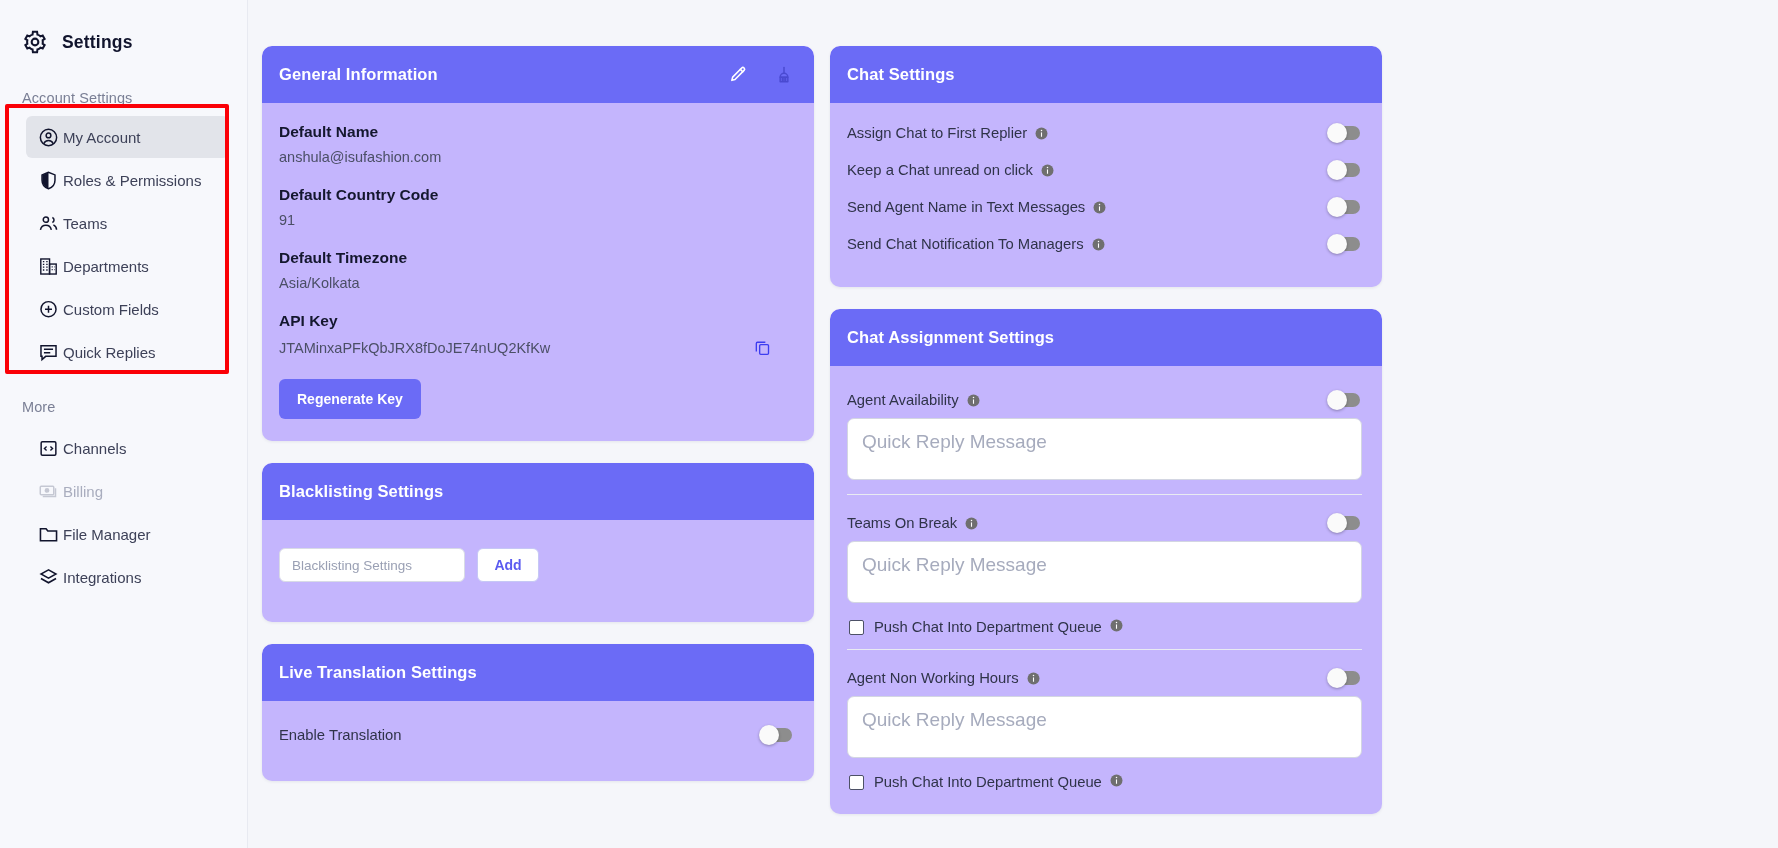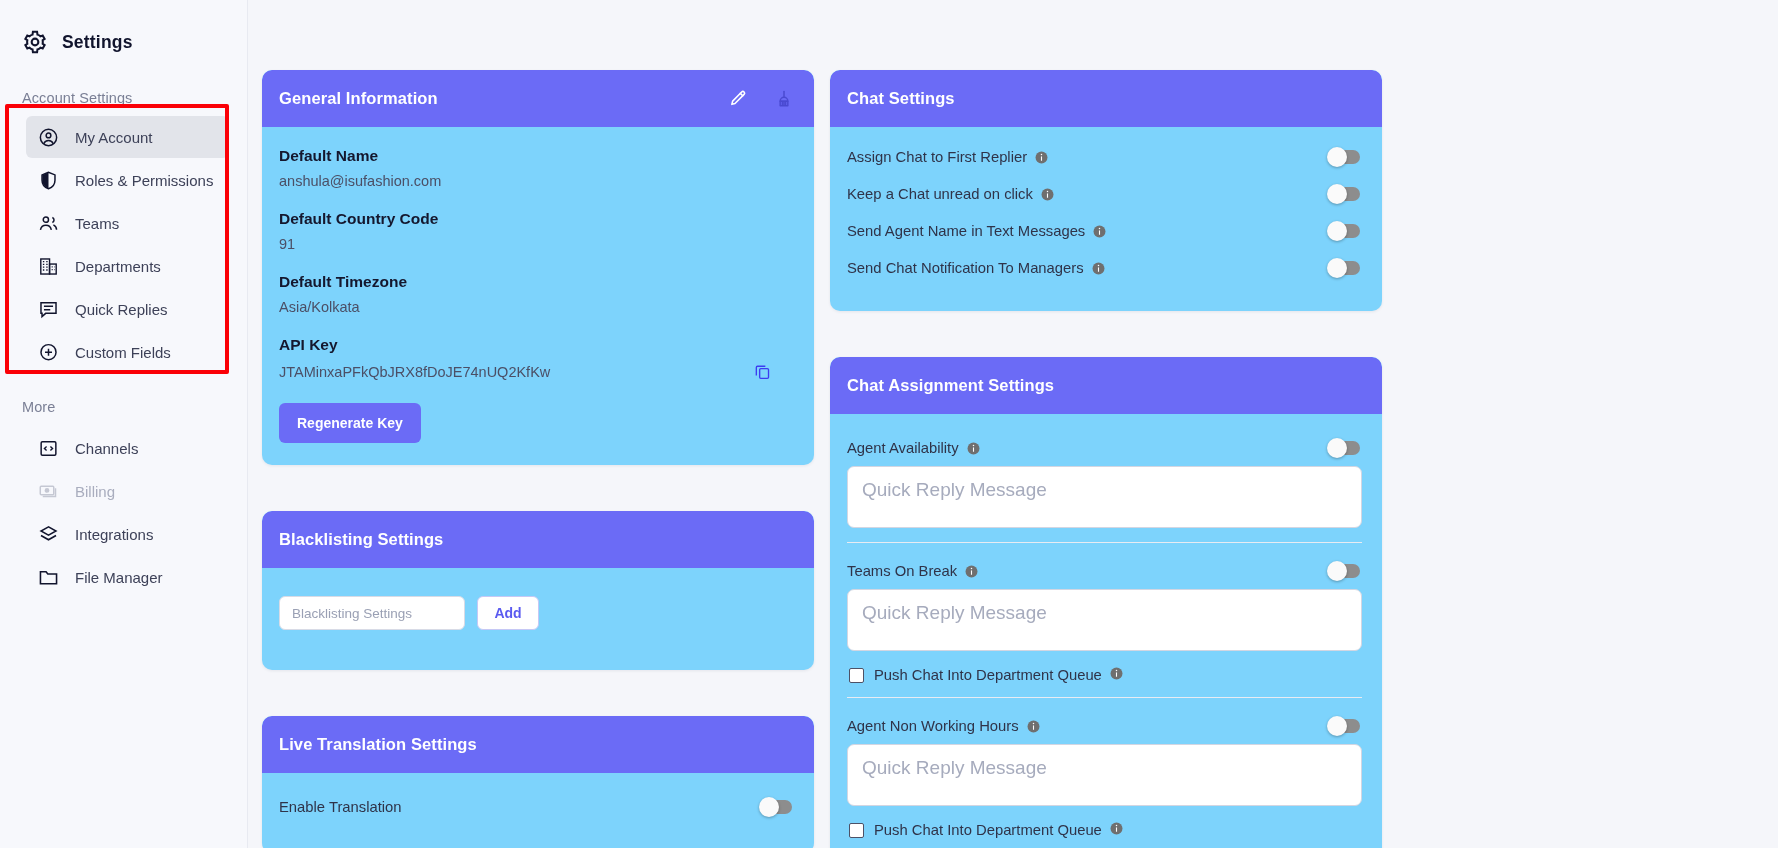--- a/index.html
+++ b/index.html
@@ -54,21 +54,21 @@
     margin-bottom: 10px;
     letter-spacing: .1px;
   }
   .section-label.more { margin-top: 26px; margin-bottom: 12px; }
 
   .nav-list { display: block; }
 
   .nav-item {
     display: flex;
     align-items: center;
-    gap: 16px;
+    gap: 4px;
     height: 42px;
     margin: 0 18px 0 26px;
     padding-left: 12px;
     border-radius: 6px;
     color: #3d4158;
     font-size: 15px;
     cursor: pointer;
   }
   .nav-item + .nav-item { margin-top: 1px; }
   .nav-item.active { background: #e2e4ea; }
@@ -103,26 +103,25 @@
   .col {
     width: 552px;
     display: flex;
     flex-direction: column;
     gap: 22px;
   }
   .col-left  { margin-left: 14px; }
   .col-right { margin-left: 0px; }
 
   .card {
-    background: #7dd3fc;
+    background: #c4b5fd;
     border-radius: 10px;
     box-shadow: 0 1px 3px rgba(28,32,64,.08);
     overflow: hidden;
     flex: 0 0 auto;
-    margin-top: 24px;
   }
   .card-head {
     background: #6b6bf6;
     height: 57px;
     display: flex;
     align-items: center;
     padding: 0 20px 0 17px;
     border-radius: 10px 10px 0 0;
   }
   .card-head h2 {
@@ -344,35 +343,35 @@
             <rect x="13.2" y="9.2" width="7.6" height="11.4"></rect>
             <path d="M5.6 6.4h1.6M9.4 6.4H11M5.6 9.6h1.6M9.4 9.6H11M5.6 12.8h1.6M9.4 12.8H11M5.6 16h1.6M9.4 16H11M15.6 12.4h1.2M18.6 12.4h.6M15.6 15.6h1.2M18.6 15.6h.6" stroke-width="1.5"></path>
           </svg>
         </span>
         <span>Departments</span>
       </div>
 
       <div class="nav-item">
         <span class="ico">
           <svg viewBox="0 0 24 24" fill="none" stroke="#11142d" stroke-width="1.7">
+            <circle cx="12" cy="11.6" r="8.6"></circle>
+            <path d="M12 7.6v8M8 11.6h8"></path>
+          </svg>
+        </span>
+        <span>Custom Fields</span>
+      </div>
+
+      <div class="nav-item">
+        <span class="ico">
+          <svg viewBox="0 0 24 24" fill="none" stroke="#11142d" stroke-width="1.7">
             <path d="M3.4 4.2h17.2v12.2H8.8l-4.2 3.8v-3.8H3.4z"></path>
             <path d="M6.8 8.2h10.4M6.8 12.2h7.2" stroke-width="1.6"></path>
           </svg>
         </span>
         <span>Quick Replies</span>
-      </div>
-
-      <div class="nav-item">
-        <span class="ico">
-          <svg viewBox="0 0 24 24" fill="none" stroke="#11142d" stroke-width="1.7">
-            <circle cx="12" cy="11.6" r="8.6"></circle>
-            <path d="M12 7.6v8M8 11.6h8"></path>
-          </svg>
-        </span>
-        <span>Custom Fields</span>
       </div>
     </nav>
 
     <div class="section-label more">More</div>
     <nav class="nav-list">
 
       <div class="nav-item">
         <span class="ico">
           <svg viewBox="0 0 24 24" fill="none" stroke="#11142d" stroke-width="1.7">
             <rect x="3.6" y="4.2" width="16.8" height="15.6" rx="1.4"></rect>
@@ -388,35 +387,35 @@
             <rect x="2.6" y="6" width="15.4" height="9.6" rx="1"></rect>
             <circle cx="10.3" cy="10.8" r="1.9" fill="#8a8fa3"></circle>
             <path d="M20 8.4v9.4H5.4"></path>
           </svg>
         </span>
         <span>Billing</span>
       </div>
 
       <div class="nav-item">
         <span class="ico">
+          <svg viewBox="0 0 24 24" fill="none" stroke="#11142d" stroke-width="1.8">
+            <path d="M2.8 19.2V5.4h6.4l2 2.6h10v11.2z"></path>
+          </svg>
+        </span>
+        <span>File Manager</span>
+      </div>
+
+      <div class="nav-item">
+        <span class="ico">
           <svg viewBox="0 0 24 24" fill="none" stroke="#11142d" stroke-width="1.7">
             <path d="M12 3.2 3.4 8 12 12.8 20.6 8z"></path>
             <path d="M3.4 13.2 12 18l8.6-4.8" stroke-width="1.9"></path>
           </svg>
         </span>
         <span>Integrations</span>
-      </div>
-
-      <div class="nav-item">
-        <span class="ico">
-          <svg viewBox="0 0 24 24" fill="none" stroke="#11142d" stroke-width="1.8">
-            <path d="M2.8 19.2V5.4h6.4l2 2.6h10v11.2z"></path>
-          </svg>
-        </span>
-        <span>File Manager</span>
       </div>
     </nav>
 
     <div class="red-box"></div>
   </aside>
 
   <main class="main">
 
     <section class="col col-left">
 

